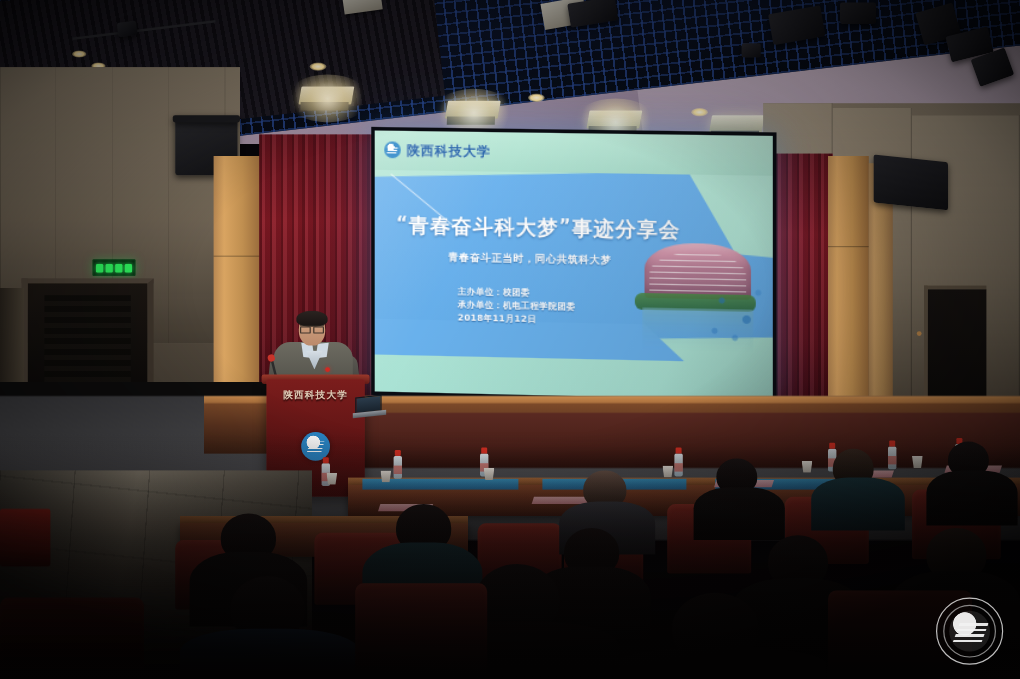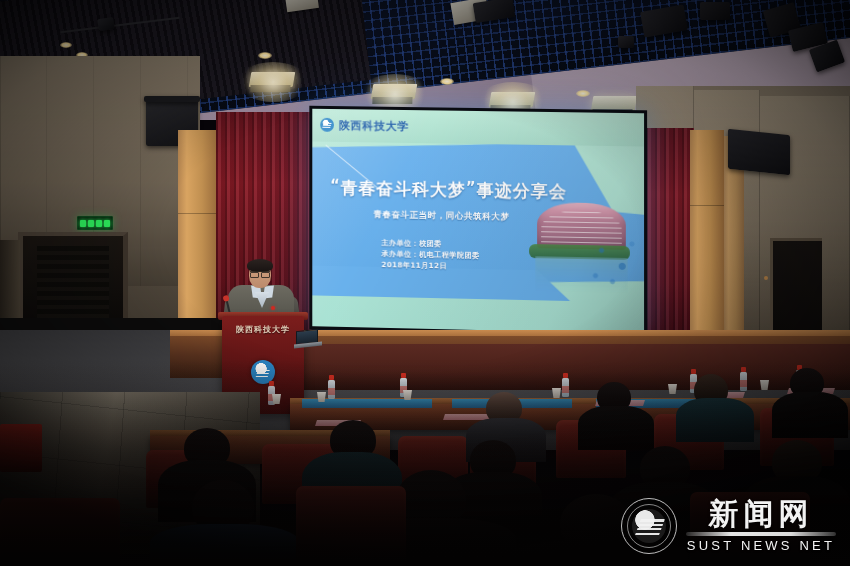--- a/index.html
+++ b/index.html
@@ -720,20 +720,15 @@
   <div class="chair" style="left:296px;top:486px;width:110px;height:82px;"></div>
   <div class="chair" style="left:690px;top:492px;width:120px;height:76px;"></div>
 
   <div class="audience"></div>
   <div class="vignette"></div>
 
   <div class="watermark">
     <div class="wm-seal">
       <div class="wm-seal-core"></div>
     </div>
-    <div class="wm-text">
-      <div class="wm-cn">新闻网</div>
-      <div class="wm-rule"></div>
-      <div class="wm-en">SUST NEWS NET</div>
-    </div>
   </div>
 
 </div>
 
 </body></html>

